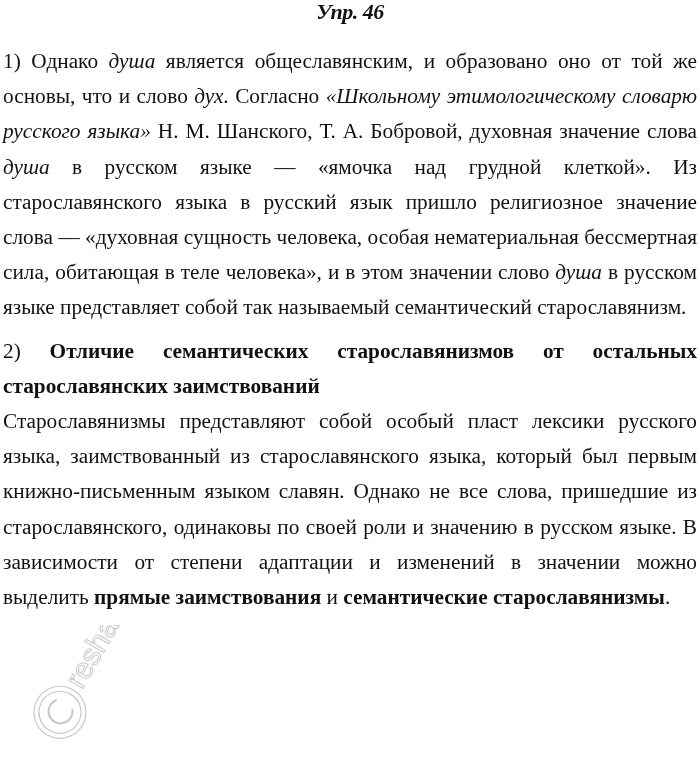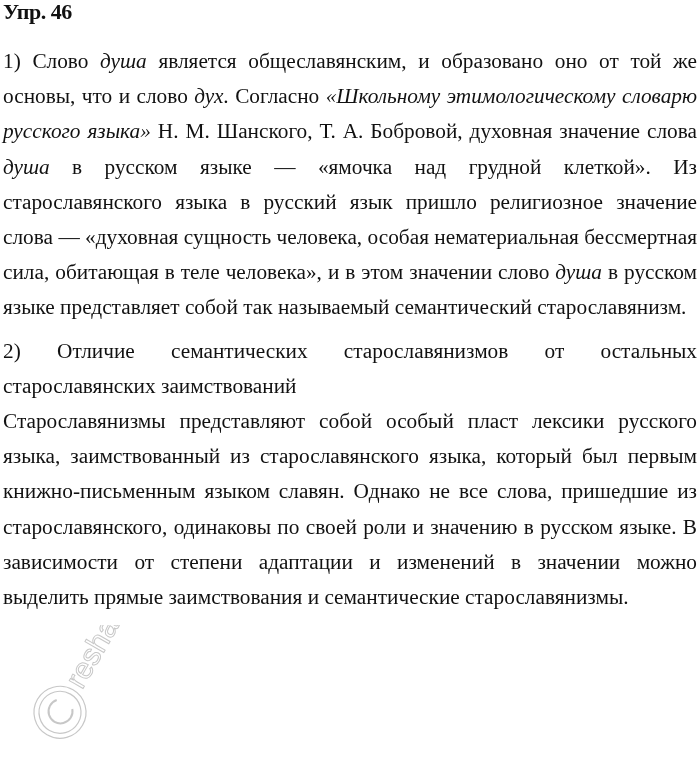--- a/index.html
+++ b/index.html
@@ -15,24 +15,25 @@
       font-family: "Liberation Serif", "DejaVu Serif", serif;
       color: #111111;
     }
     .header {
       position: absolute;
       top: 0;
       left: 3px;
       right: 3px;
       height: 30px;
       display: flex;
-      justify-content: space-between;
+      justify-content: center;
       align-items: flex-start;
       font-size: 22px;
       line-height: 24px;
+      font-style: italic;
     }
     .header .title {
       font-weight: bold;
       letter-spacing: -0.5px;
     }
     .header .copyright {
       font-weight: normal;
     }
     .content {
       position: absolute;
@@ -46,42 +47,42 @@
     .content p {
       margin: 0;
       text-align: justify;
     }
     .content p.gap {
       margin-top: 8px;
     }
     .content p.gap2 {
     }
     .content i { font-style: italic; }
-    .content b { font-weight: normal; }
+    .content b { font-weight: bold; }
     .watermark {
       position: absolute;
       left: 10px;
       top: 625px;
       width: 150px;
       height: 120px;
       pointer-events: none;
       opacity: 0.55;
     }
   </style>
 </head>
 <body>
 
 <div class="header">
   <span class="title">Упр. 46</span>
 </div>
 
 <div class="content">
   <p>
     <span>1)</span>
-    <span>Слово</span>
+    <span>Однако</span>
     <i>душа</i>
     <span>является общеславянским, и образовано оно от той же основы, что и слово</span>
     <i>дух</i><span>. Согласно</span>
     <i>«Школьному этимологическому словарю русского языка»</i>
     <span>Н. М. Шанского, Т. А. Бобровой, духовная значение слова</span>
     <i>душа</i>
     <span>в русском языке — «ямочка над грудной клеткой». Из старославянского языка в русский язык пришло религиозное значение слова — «духовная сущность человека, особая нематериальная бессмертная сила, обитающая в теле человека», и в этом значении слово</span>
     <i>душа</i>
     <span>в русском языке представляет собой так называемый семантический старославянизм.</span>
   </p>

